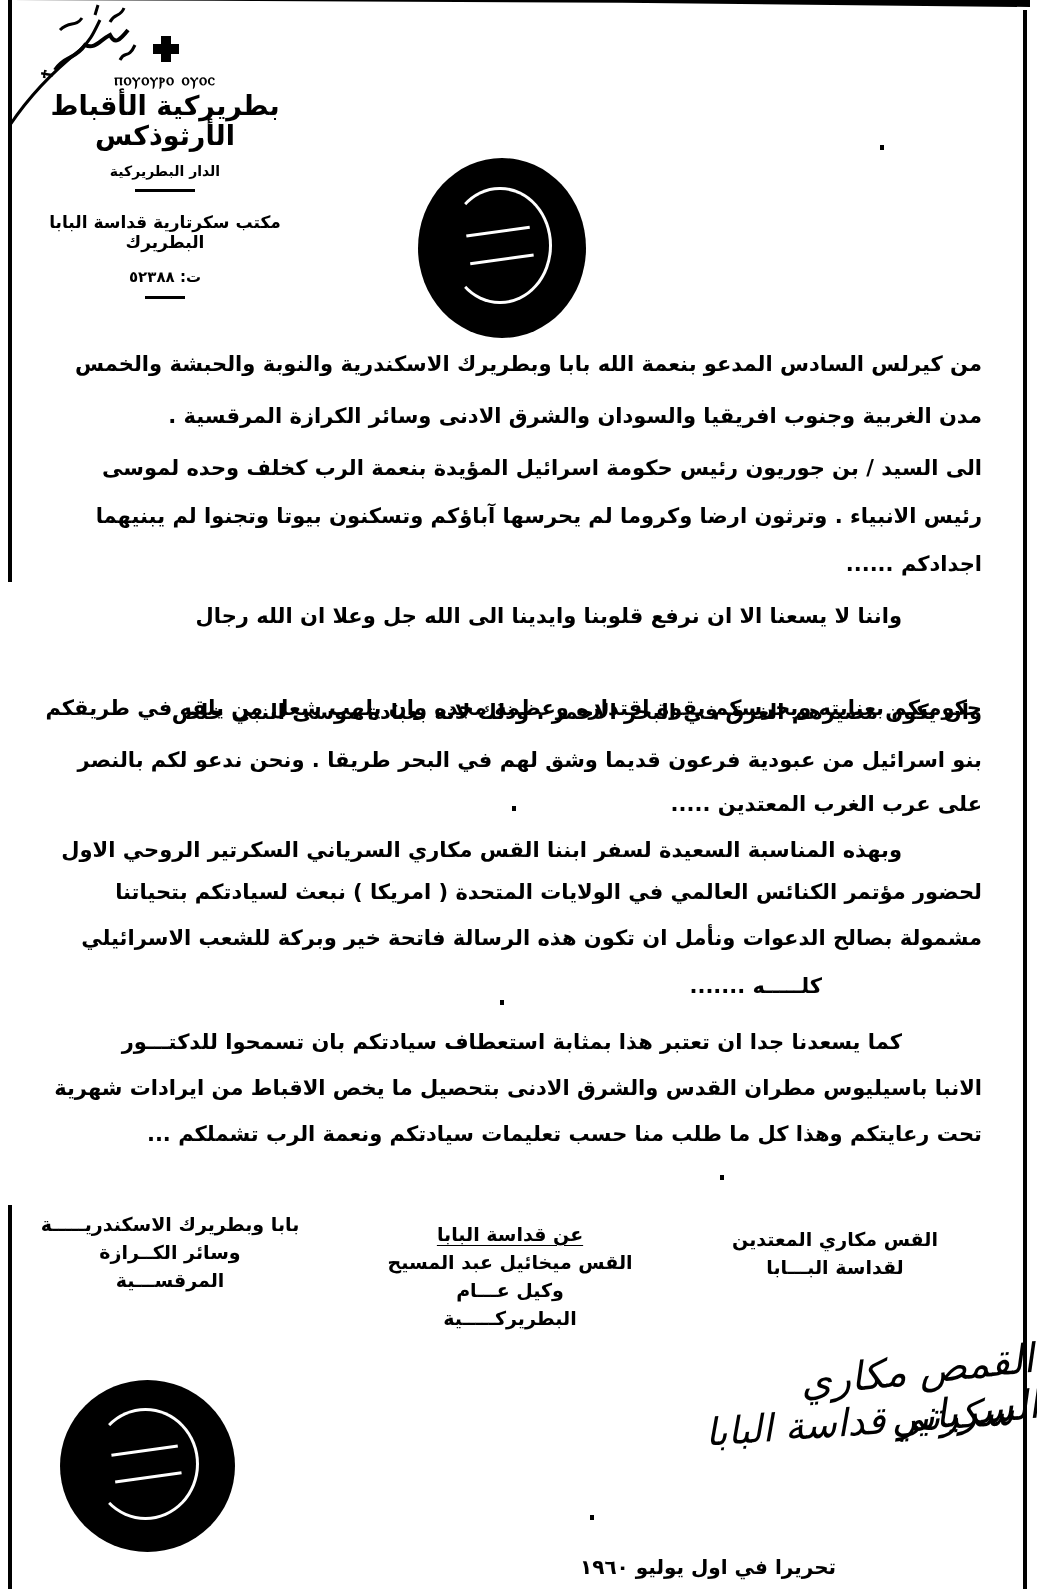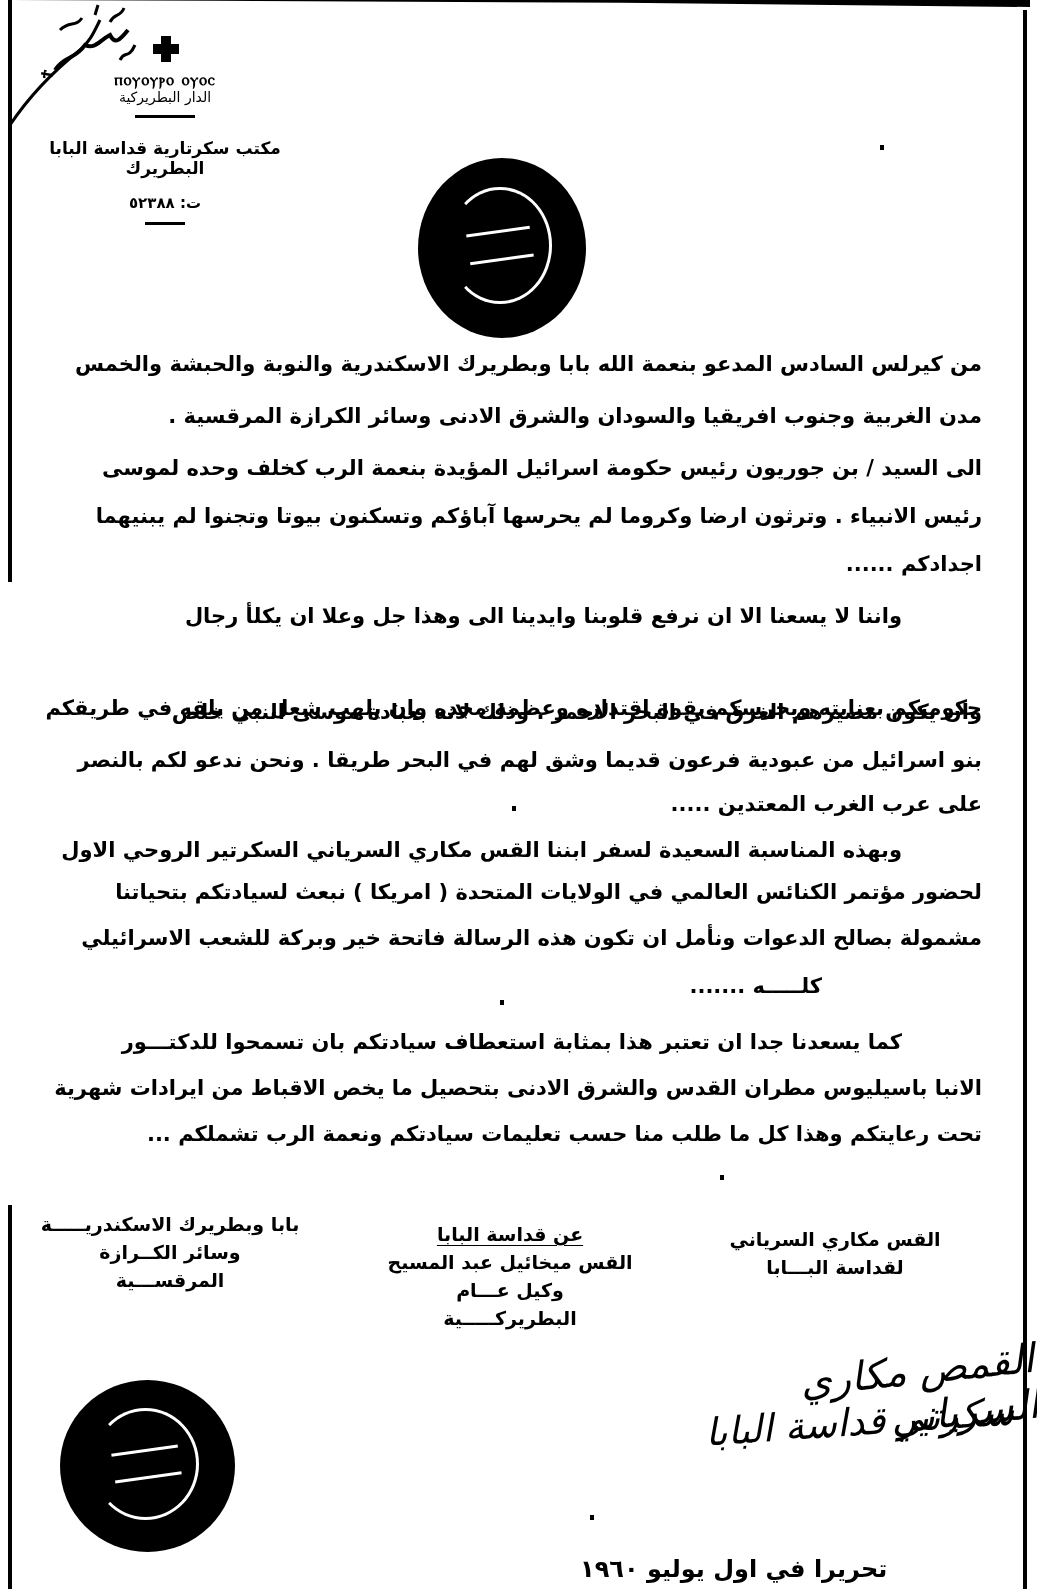--- a/index.html
+++ b/index.html
@@ -14,21 +14,21 @@
     .border-left2 { position: absolute; left: 8px; top: 1205px; width: 4px; height: 390px; background: #000; }
     .border-right { position: absolute; left: 1023px; top: 10px; width: 4px; height: 1579px; background: #000; }
 
     
     .letterhead { position: absolute; left: 30px; top: 14px; width: 270px; text-align: center; direction: rtl; }
     .lh-arc { position: relative; height: 60px; }
     .lh-arc svg { position: absolute; left: 0; top: 0; }
     .lh-coptic { font-family: "DejaVu Sans", sans-serif; font-weight: 900; font-size: 16px; letter-spacing: 1px;
                  direction: ltr; margin-top: -4px; }
     .lh-main { font-weight: 900; font-size: 27px; line-height: 30px; letter-spacing: -1px; margin-top: 2px; }
-    .lh-sub { font-weight: 400; font-size: 14px; margin-top: 0; text-align: center; }
+    .lh-sub { font-weight: 700; font-size: 14px; margin-top: 12px; text-align: center; }
     .lh-rule { width: 60px; height: 3px; background: #000; margin: 10px auto 0; }
     .lh-office { font-weight: 800; font-size: 17px; margin-top: 20px; }
     .lh-phone { font-weight: 800; font-size: 15px; margin-top: 16px; }
     .lh-rule2 { width: 40px; height: 3px; background: #000; margin: 10px auto 0; }
 
     
     .seal { position: absolute; border-radius: 50%; background: #000; }
     .seal::before { content: ""; position: absolute; border-radius: 50%; border: 3px solid #fff;
                     left: 18%; top: 16%; width: 58%; height: 62%; border-left-color: transparent; }
     .seal::after { content: ""; position: absolute; left: 30%; top: 40%; width: 38%; height: 14%;
@@ -48,21 +48,21 @@
     .sig-mid { left: 385px; top: 1220px; width: 250px; }
     .sig-right { left: 715px; top: 1225px; width: 240px; }
     .sig-mid .sig-head { text-decoration: underline; text-underline-offset: 4px; }
 
     
     .hand { position: absolute; font-family: "DejaVu Serif", serif; font-style: italic; direction: rtl; }
     .hand-right1 { left: 705px; top: 1352px; font-size: 40px; transform: rotate(-6deg); }
     .hand-right2 { left: 705px; top: 1400px; font-size: 38px; transform: rotate(-4deg); }
     .hand-mid { left: 440px; top: 1360px; width: 150px; height: 130px; }
 
-    .date { position: absolute; left: 580px; top: 1555px; direction: rtl; font-weight: 900; font-size: 24px; }
+    .date { position: absolute; left: 580px; top: 1555px; direction: rtl; font-weight: 900; font-size: 20px; }
     .speck { position: absolute; width: 4px; height: 5px; background: #000; }
   </style>
 </head>
 <body>
 
 <div class="page">
 
   <div class="border-top"></div>
   <div class="border-left"></div>
   <div class="border-left2"></div>
@@ -74,38 +74,39 @@
       <svg width="270" height="70" viewBox="0 0 270 70">
         <path id="arcpath" d="M20,68 A115,70 0 0,1 250,68" fill="none"></path>
         <text font-family="DejaVu Sans, sans-serif" font-weight="900" font-size="13" fill="#000">
           <textPath href="#arcpath" startOffset="4%">ⲠⲒⲀⲢⲬⲎⲈⲠⲒⲤⲔⲞⲠⲞⲤ ⲚⲦⲈ ⲢⲀⲔⲞϮ</textPath>
         </text>
         <rect x="131" y="22" width="10" height="26" fill="#000"></rect>
         <rect x="123" y="30" width="26" height="10" fill="#000"></rect>
       </svg>
     </div>
     <div class="lh-coptic">ⲡⲟⲩⲟⲩⲣⲟ ⲟⲩⲟⲥ</div>
+    <div class="lh-main">بطريركية الأقباط الأرثوذكس</div>
     <div class="lh-sub">الدار البطريركية</div>
     <div class="lh-rule"></div>
     <div class="lh-office">مكتب سكرتارية قداسة البابا البطريرك</div>
     <div class="lh-phone">ت: ٥٢٣٨٨</div>
     <div class="lh-rule2"></div>
   </div>
 
   
   <div class="seal seal-top"></div>
 
   
   <div class="body-text" style="top:0;">
     <div class="line" style="top:352px;">من كيرلس السادس المدعو بنعمة الله بابا وبطريرك الاسكندرية والنوبة والحبشة والخمس</div>
     <div class="line" style="top:404px;">مدن الغربية وجنوب افريقيا والسودان والشرق الادنى وسائر الكرازة المرقسية .</div>
     <div class="line" style="top:456px;">الى السيد / بن جوريون رئيس حكومة اسرائيل المؤيدة بنعمة الرب كخلف وحده لموسى</div>
     <div class="line" style="top:504px;">رئيس الانبياء . وترثون ارضا وكروما لم يحرسها آباؤكم وتسكنون بيوتا وتجنوا لم يبنيهما</div>
     <div class="line" style="top:552px;margin-left:8px;">اجدادكم ......</div>
-    <div class="line indent" style="top:604px;">واننا لا يسعنا الا ان نرفع قلوبنا وايدينا الى وهذا جل وعلا ان يكلأ رجال</div>
+    <div class="line indent" style="top:604px;">واننا لا يسعنا الا ان نرفع قلوبنا وايدينا الى الله جل وعلا ان الله رجال</div>
     <div class="line" style="top:652px;margin-top:44px;">حكومتكم بعنايته ويحرسكم بقوة اقتداره وعظمة مجده وان يلهب شعل من يلقه في طريقكم</div>
     <div class="line" style="top:700px;">وان يكون مصيرهم الغرق في البحر الاحمر . وذلك لانه بعبادة موسى النبي خلص</div>
     <div class="line" style="top:748px;">بنو اسرائيل من عبودية فرعون قديما وشق لهم في البحر طريقا . ونحن ندعو لكم بالنصر</div>
     <div class="line" style="top:792px;">على عرب الغرب المعتدين .....</div>
     <div class="line indent" style="top:838px;">وبهذه المناسبة السعيدة لسفر ابننا القس مكاري السرياني السكرتير الروحي الاول</div>
     <div class="line" style="top:880px;">لحضور مؤتمر الكنائس العالمي في الولايات المتحدة ( امريكا ) نبعث لسيادتكم بتحياتنا</div>
     <div class="line" style="top:926px;">مشمولة بصالح الدعوات ونأمل ان تكون هذه الرسالة فاتحة خير وبركة للشعب الاسرائيلي</div>
     <div class="line" style="top:974px; right:160px;">كلـــــه .......</div>
     <div class="line indent" style="top:1030px;">كما يسعدنا جدا ان تعتبر هذا بمثابة استعطاف سيادتكم بان تسمحوا للدكتـــور</div>
     <div class="line" style="top:1076px;">الانبا باسيليوس مطران القدس والشرق الادنى بتحصيل ما يخص الاقباط من ايرادات شهرية</div>
@@ -120,21 +121,21 @@
   </div>
 
   <div class="sig sig-mid">
     <div class="sig-head">عن قداسة البابا</div>
     <div>القس ميخائيل عبد المسيح</div>
     <div>وكيل عـــام</div>
     <div>البطريركـــــية</div>
   </div>
 
   <div class="sig sig-right">
-    <div>القس مكاري السرياني</div>
+    <div>القس مكاري المعتدين</div>
     <div>لقداسة البـــابا</div>
   </div>
 
   <div class="hand hand-right1">القمص مكاري السرياني</div>
   <div class="hand hand-right2">سكرتير قداسة البابا</div>
 
   <svg class="hand-mid" viewBox="0 0 150 130">
     <path d="M10,125 C30,95 55,70 80,50 C90,42 95,30 100,20" stroke="#000" stroke-width="3" fill="none"></path>
     <path d="M55,70 C65,55 75,60 85,45 C95,50 100,40 110,35 C115,45 120,40 128,30" stroke="#000" stroke-width="4" fill="none"></path>
     <path d="M60,30 C70,20 75,28 82,18 M95,15 L98,5 M110,22 C115,12 120,18 124,8" stroke="#000" stroke-width="3" fill="none"></path>

